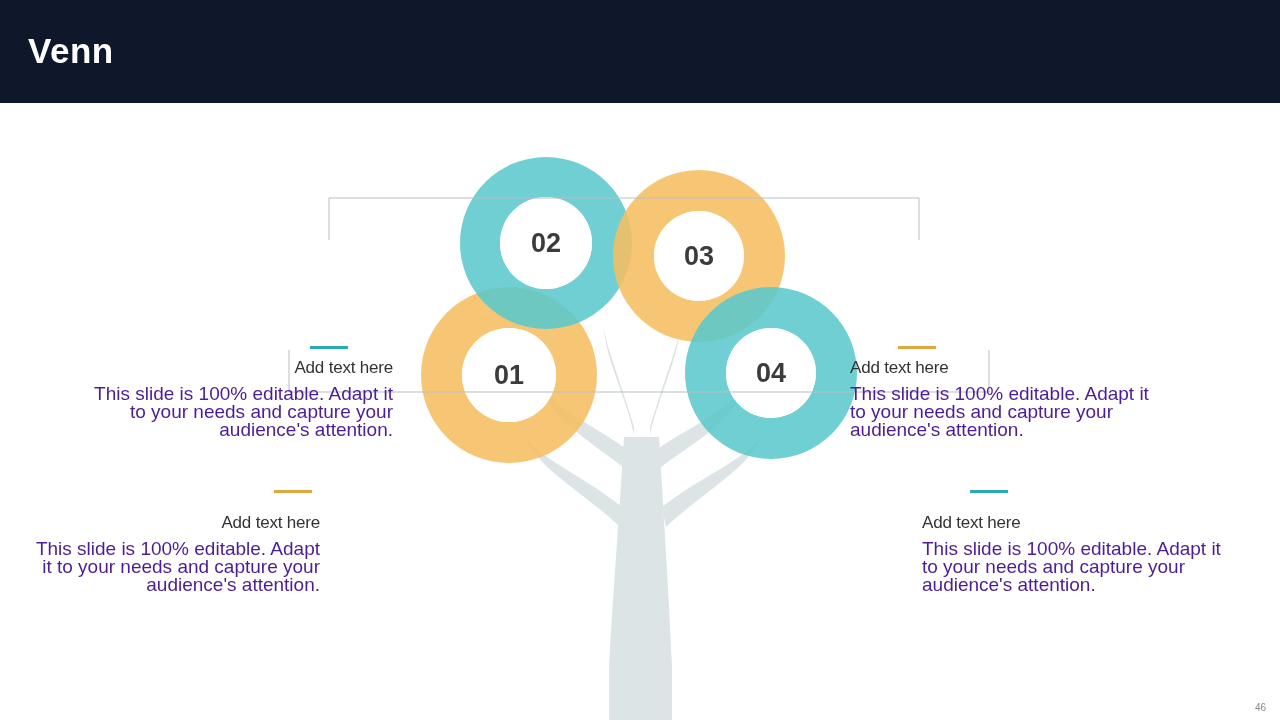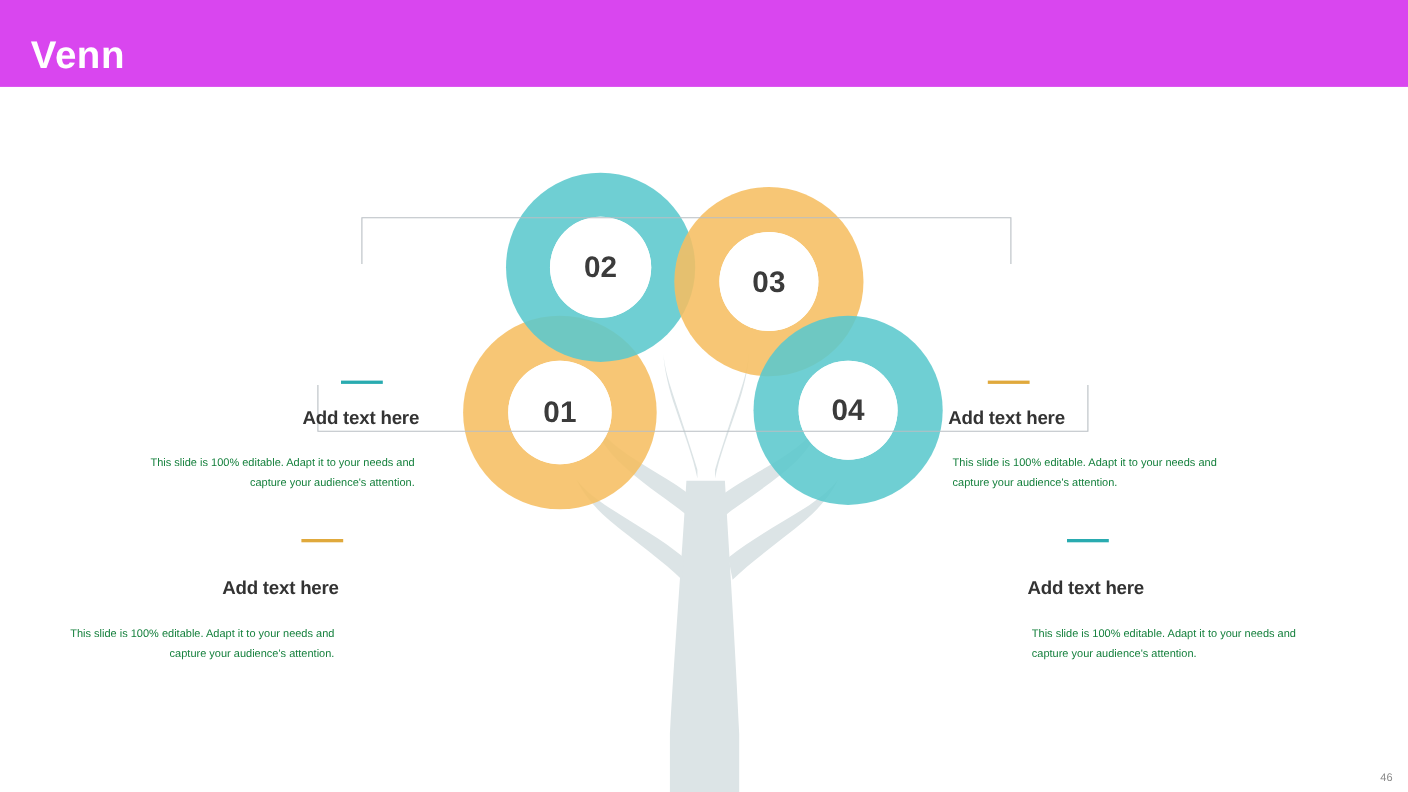--- a/index.html
+++ b/index.html
@@ -15,22 +15,22 @@
     overflow: hidden;
     position: relative;
   }
 
   
   .header-bar {
     position: absolute;
     left: 0;
     top: 0;
     width: 1280px;
-    height: 79px;
-    background: #d946ef;
+    height: 103px;
+    background: #0f172a;
   }
   .header-title {
     position: absolute;
     left: 28px;
     top: 29px;
     font-size: 35px;
     font-weight: bold;
     color: #ffffff;
     letter-spacing: 0.5px;
     line-height: 44px;
@@ -65,31 +65,31 @@
   .label-block {
     position: absolute;
   }
   .accent-bar {
     position: absolute;
     height: 3px;
     width: 38px;
   }
   .label-title {
     font-size: 17px;
-    font-weight: bold;
+    font-weight: normal;
     color: #333333;
     letter-spacing: -0.2px;
-    margin: 12px;
+    margin: 0;
     line-height: 22px;
   }
   .label-desc {
-    font-size: 10px;
-    color: #15803d;
+    font-size: 19px;
+    color: #4c1d95;
     line-height: 18px;
-    margin: 16px;
+    margin: 0;
     padding-top: 6px;
   }
   .align-right { text-align: right; }
   .align-left  { text-align: left; }
 
   
   #block-01 { left: 30px;  top: 405px; width: 290px; }
   #block-02 { left: 88px;  top: 250px; width: 305px; }
   #block-03 { left: 850px; top: 250px; width: 300px; }
   #block-04 { left: 922px; top: 405px; width: 305px; }

